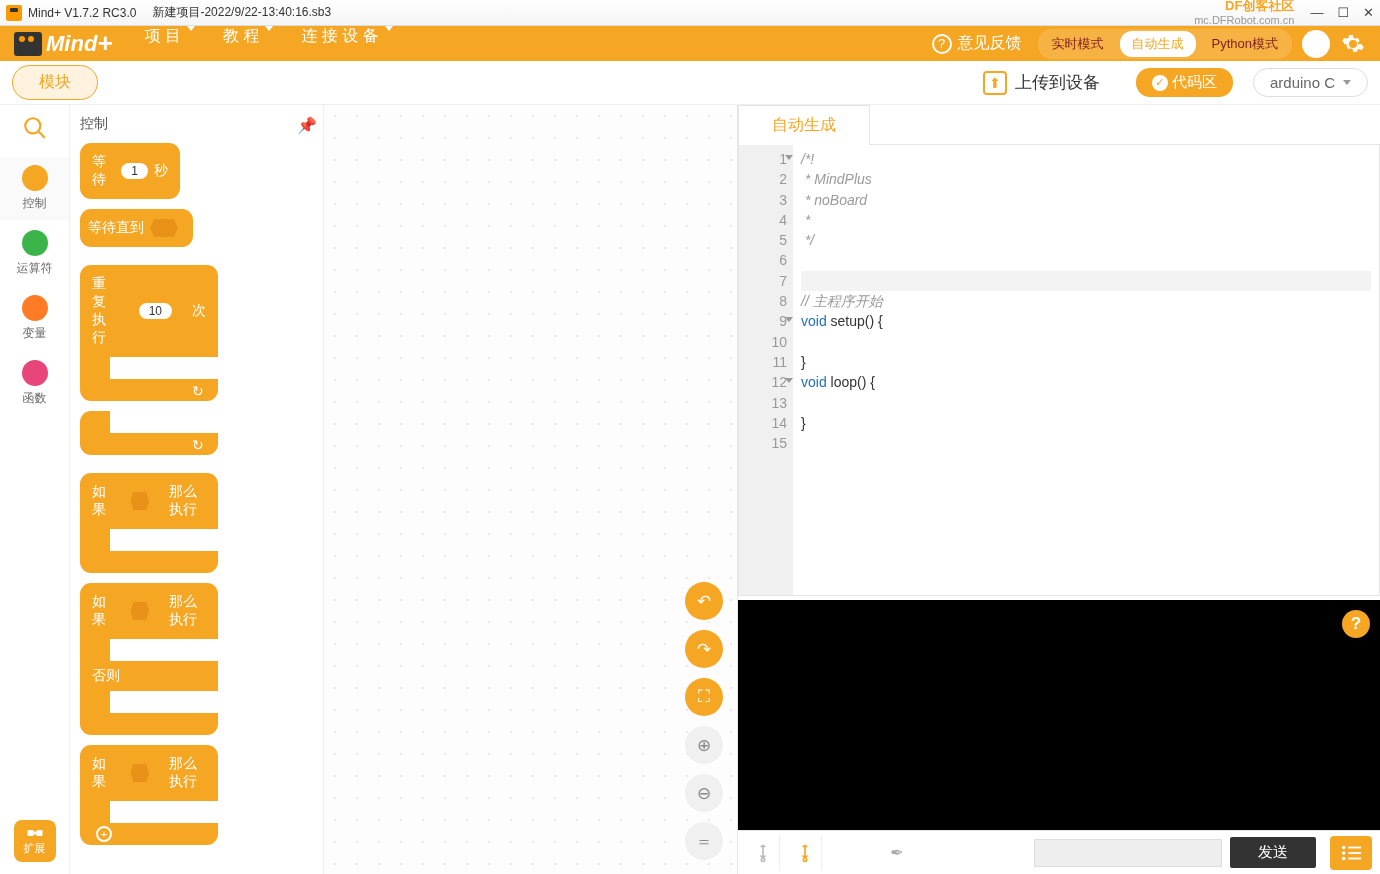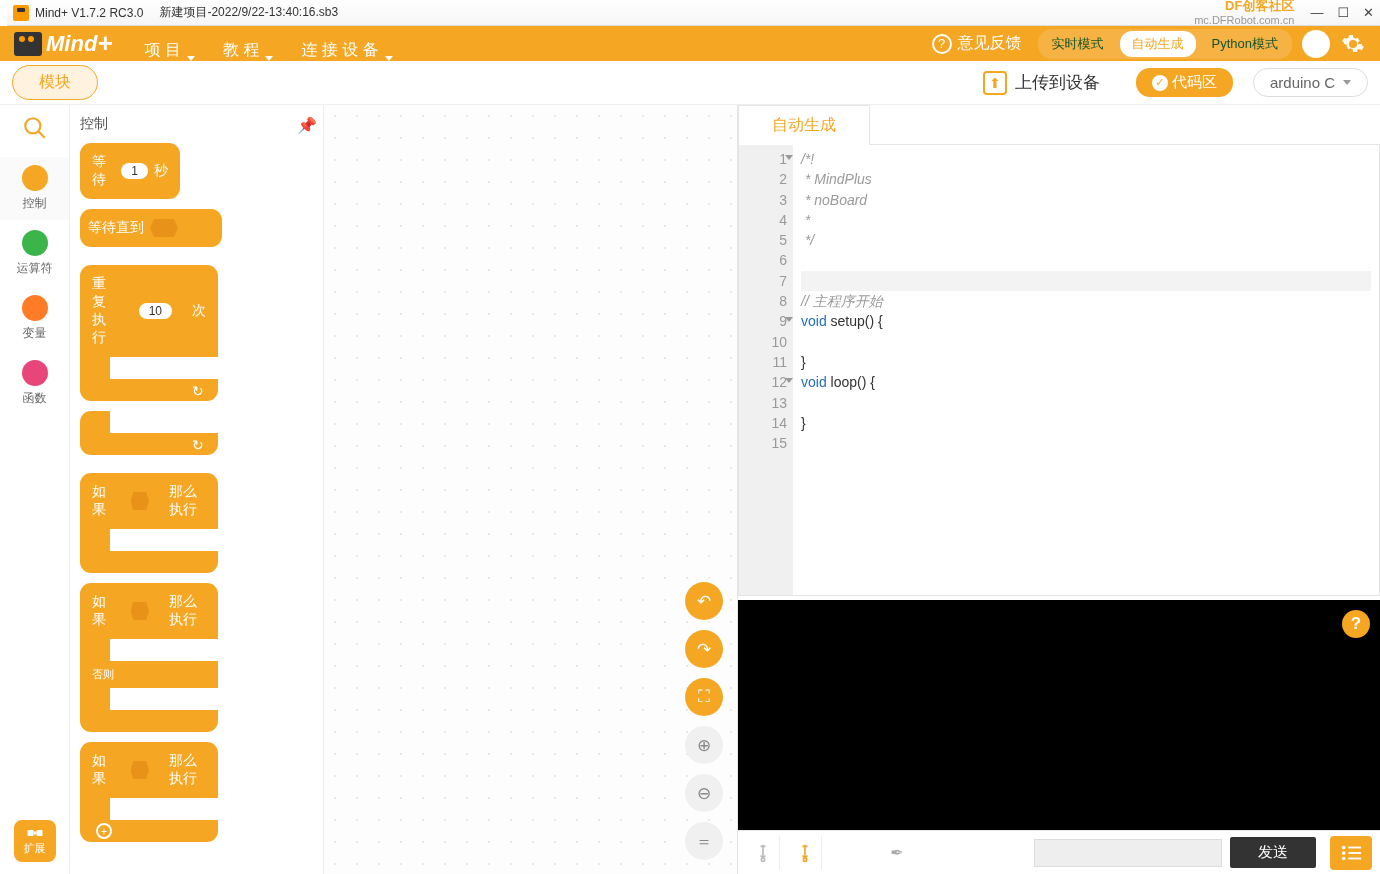--- a/index.html
+++ b/index.html
@@ -1,32 +1,32 @@
 <!DOCTYPE html>
 <html><head>
 <meta charset="utf-8">
 <style>
 * { margin:0; padding:0; box-sizing:border-box; font-family:"Microsoft YaHei",Arial,sans-serif; }
 body { width:1380px; height:874px; overflow:hidden; background:#fff; display:flex; flex-direction:column; }
-.titlebar { height:26px; background:linear-gradient(#fff,#f5f5f5); border-bottom:1px solid #ddd; display:flex; align-items:center; padding:0 6px; font-size:12px; color:#333; position:relative;margin-left:7px; }
+.titlebar { height:26px; background:linear-gradient(#fff,#f5f5f5); border-bottom:1px solid #ddd; display:flex; align-items:center; padding:0 6px; font-size:12px; color:#333; position:relative; }
 .titlebar .tb-icon { width:16px; height:16px; background:#f90; border-radius:2px; margin-right:6px; position:relative; }
 .titlebar .tb-icon::after{content:"";position:absolute;width:8px;height:4px;background:#333;top:3px;left:4px;border-radius:1px;}
 .titlebar .wm { margin-left:auto; color:#999; font-size:11px; text-align:right;line-height:1.1;}
 .titlebar .winbtns { display:flex; gap:14px; margin-left:16px; font-size:13px; color:#444;}
 .topbar { height:35px; background:#f5a623; display:flex; align-items:center; padding:0 14px; color:#fff; }
 .logo { display:flex; align-items:center; font-size:22px; font-weight:bold; font-style:italic; color:#fff; margin-right:18px;}
 .logo-icon{width:28px;height:24px;background:#333;border-radius:3px;margin-right:4px;position:relative;}
 .logo-icon::before{content:"";position:absolute;width:6px;height:6px;background:#f90;border-radius:50%;top:4px;left:5px;box-shadow:9px 0 0 #f90;}
-.menu-item{display:flex;align-items:flex-end;gap:6px;padding:0 14px;font-size:16px;cursor:pointer;height:100%;}
+.menu-item{display:flex;align-items:flex-start;gap:6px;padding:0 14px;font-size:16px;cursor:pointer;height:100%;}
 .dd-arrow{width:0;height:0;border-left:4px solid transparent;border-right:4px solid transparent;border-top:5px solid #fff;}
 .spacer{flex:1;}
 .feedback{display:flex;align-items:center;gap:6px;font-size:16px;margin-right:16px;}
 .qmark{width:20px;height:20px;border:2px solid #fff;border-radius:50%;display:flex;align-items:center;justify-content:center;font-size:13px;}
 .modebtns{display:flex;gap:4px;background:rgba(255,255,255,.15);border-radius:14px;padding:2px;}
-.modebtn{padding:4px 12px;font-size:13px;border-radius:12px;cursor:pointer;color:#14532d;}
+.modebtn{padding:4px 12px;font-size:13px;border-radius:12px;cursor:pointer;color:#7f1d1d;}
 .modebtn.active{background:#fff;color:#f5a623;}
 .avatar{width:28px;height:28px;border-radius:50%;background:#fff;margin:0 10px;}
 .gear{width:26px;height:26px;color:#fff;display:flex;align-items:center;justify-content:center;}
 .toolbar{height:44px;background:#fff;border-bottom:1px solid #eee;display:flex;align-items:center;padding:0 12px;gap:10px;}
 .mod-tab{border:1px solid #f5a623;border-radius:18px;padding:6px 26px;font-size:16px;color:#f5a623;background:#fff3e0;}
 .upload-btn{display:flex;align-items:center;gap:8px;font-size:17px;color:#333;}
 .up-icon{width:24px;height:24px;border:2px solid #f5a623;border-radius:4px;display:flex;align-items:center;justify-content:center;color:#f5a623;font-size:14px;}
 .codezone{background:#f5a623;color:#fff;border-radius:14px;padding:5px 16px;font-size:15px;display:flex;align-items:center;gap:4px;}
 .codezone .chk{width:16px;height:16px;border-radius:50%;background:#fff;color:#f5a623;display:flex;align-items:center;justify-content:center;font-size:11px;}
 .langsel{border:1px solid #ddd;border-radius:16px;padding:5px 16px;font-size:15px;color:#666;display:flex;align-items:center;gap:8px;}
@@ -46,21 +46,21 @@
 .pin-ic{width:16px;height:16px;color:#999;}
 .block{background:#f5a623;border-radius:11px;color:#fff;font-size:14px;margin-bottom:10px;position:relative;}
 .block.simple{padding:10px 12px;display:flex;align-items:center;gap:6px;}
 .block .pill{background:#fff;color:#333;border-radius:10px;padding:1px 10px;font-size:12px;}
 .block .hex{width:28px;height:18px;background:#e8921a;clip-path:polygon(15% 0,85% 0,100% 50%,85% 100%,15% 100%,0 50%);}
 .block.c-shape{padding:0;}
 .block.c-shape .top{padding:10px 12px;display:flex;align-items:center;gap:20px;}
 .block.c-shape .body{height:22px;margin-left:14px;background:#fff;border-left:16px solid #f5a623;}
 .block.c-shape .bottom{height:22px;border-radius:0 0 4px 4px;display:flex;align-items:center;padding:0 12px;}
 .block.c-shape .bottom .loop-ic{margin-left:auto;width:14px;height:14px;}
-.block.c-shape .mid-bar{padding:6px 12px;font-size:11px;}
+.block.c-shape .mid-bar{padding:6px 12px;font-size:14px;}
 .block .plus-c{width:16px;height:16px;border:2px solid #fff;border-radius:50%;display:flex;align-items:center;justify-content:center;font-size:11px;margin-left:4px;}
 .canvas{flex:1;background:#fdfdfd;background-image:radial-gradient(#e8e8e8 1px,transparent 1px);background-size:22px 22px;position:relative;border-right:1px solid #e5e5e5;}
 .canvas-ctrls{position:absolute;right:14px;bottom:14px;display:flex;flex-direction:column;gap:10px;}
 .cc-btn{width:38px;height:38px;border-radius:50%;background:#f0f0f0;display:flex;align-items:center;justify-content:center;color:#888;font-size:17px;cursor:pointer;}
 .cc-btn.orange{background:#f5a623;color:#fff;}
 .code-panel{width:642px;display:flex;flex-direction:column;background:#fff;}
 .code-tabs{display:flex;height:40px;}
 .code-tab{flex:0 0 132px;display:flex;align-items:center;justify-content:center;font-size:16px;cursor:pointer;color:#888;background:#f5f5f5;border:1px solid #e5e5e5;border-bottom:none;}
 .code-tab.active{color:#f5a623;background:#fff;border-top:1px solid #e5e5e5;border-right:1px solid #e5e5e5;border-left:1px solid #e5e5e5;}
 .code-tabs .filler{flex:1;border-bottom:1px solid #e5e5e5;}
@@ -194,21 +194,21 @@
       <span class="bp-title">控制</span>
       <span class="pin-ic">📌</span>
     </div>
 
     <div class="block simple" style="width:100px;">
       <span>等待</span>
       <span class="pill">1</span>
       <span>秒</span>
     </div>
 
-    <div class="block simple" style="width:142px;padding-left:8px;">
+    <div class="block simple" style="width:113px;padding-left:8px;">
       <span>等待直到</span>
       <span class="hex"></span>
     </div>
 
     <div class="block c-shape" style="width:138px;margin-top:18px;">
       <div class="top">
           <span>重复执行</span>
           <span class="pill">10</span>
           <span>次</span>
         </div>

